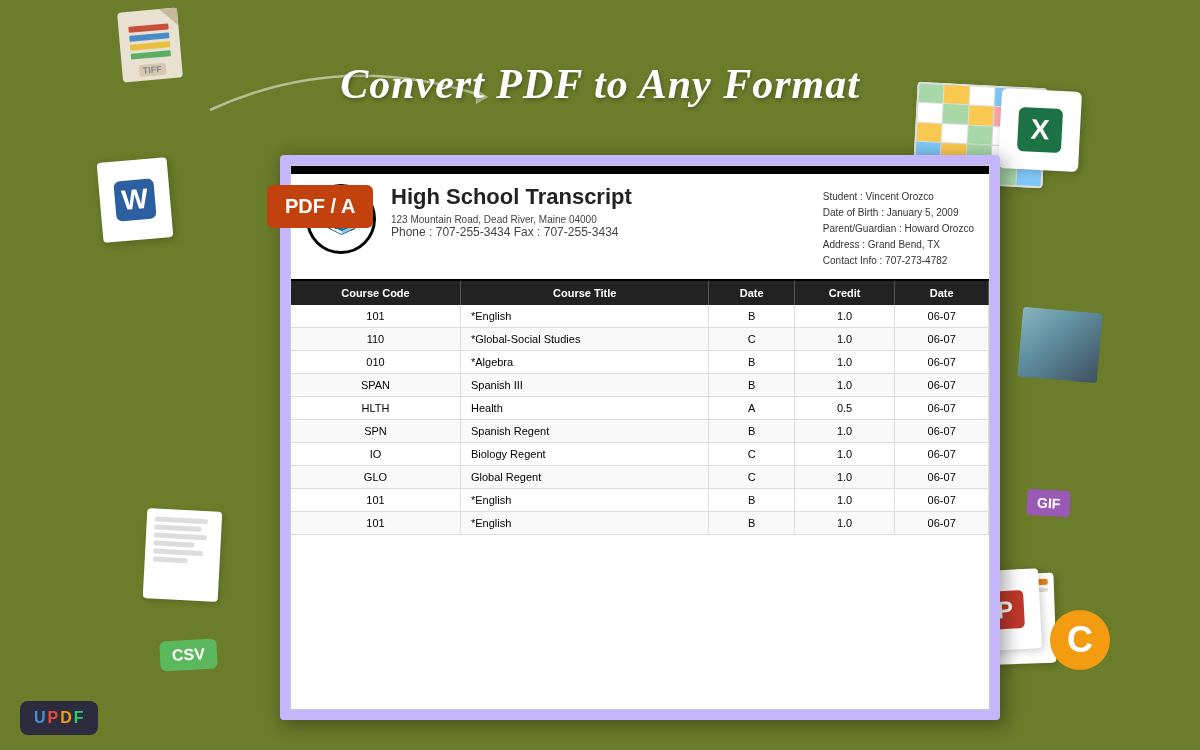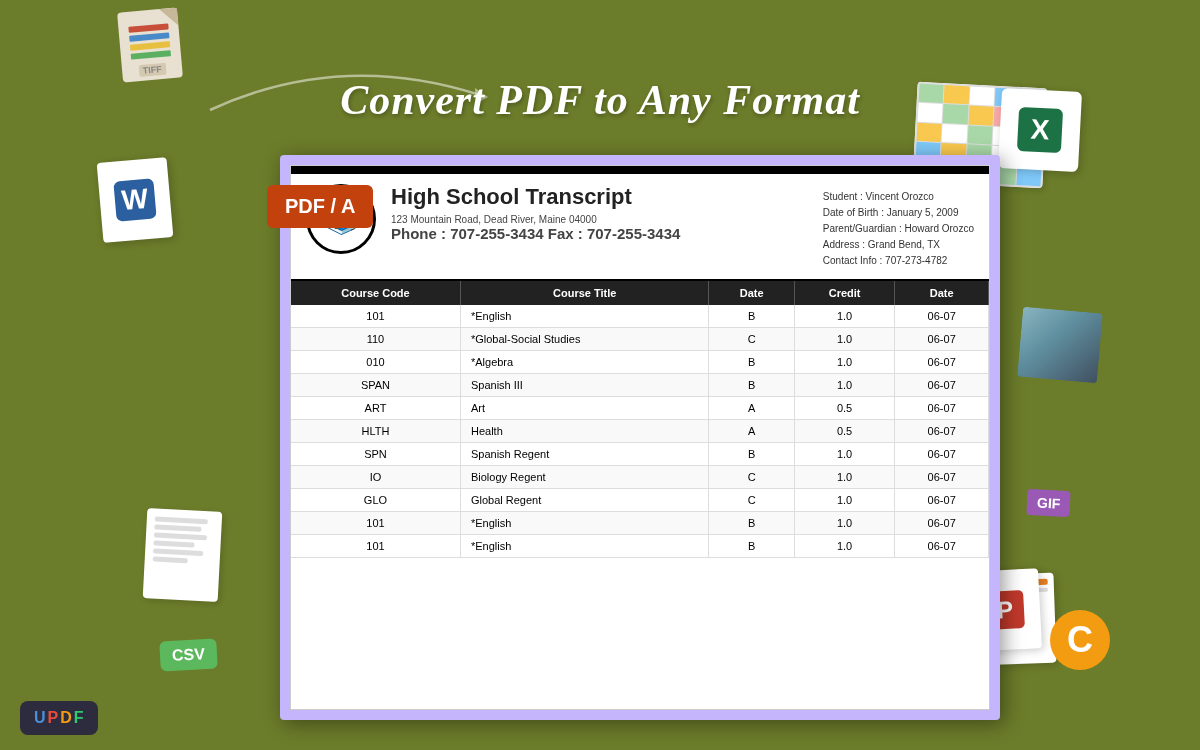--- a/index.html
+++ b/index.html
@@ -19,21 +19,20 @@
       left: 0;
       right: 0;
       text-align: center;
       font-size: 42px;
       font-weight: bold;
       color: #fff;
       font-style: italic;
       font-family: 'Georgia', serif;
       text-shadow: 1px 2px 4px rgba(0,0,0,0.3);
       letter-spacing: 1px;
-      margin-top: 16px;
     }
 
     
     .file-icon {
       position: absolute;
       border-radius: 4px;
     }
 
     
     .tiff-icon {
@@ -336,23 +335,22 @@
       font-size: 22px;
       font-weight: bold;
       color: #222;
     }
     .doc-address {
       font-size: 10px;
       color: #444;
       margin-top: 4px;
     }
     .doc-phone {
-      font-size: 15px;
+      font-size: 12px;
       color: #444;
-      font-weight: bold;
     }
     .doc-info {
       font-size: 10px;
       color: #333;
       line-height: 1.6;
       padding-top: 5px;
     }
 
     
     .doc-table {
@@ -582,27 +580,20 @@
             <td>06-07</td>
           </tr>
           <tr>
             <td>SPAN</td>
             <td>Spanish III</td>
             <td>B</td>
             <td>1.0</td>
             <td>06-07</td>
           </tr>
           <tr>
-            <td>ART</td>
-            <td>Art</td>
-            <td>A</td>
-            <td>0.5</td>
-            <td>06-07</td>
-          </tr>
-          <tr>
             <td>HLTH</td>
             <td>Health</td>
             <td>A</td>
             <td>0.5</td>
             <td>06-07</td>
           </tr>
           <tr>
             <td>SPN</td>
             <td>Spanish Regent</td>
             <td>B</td>

